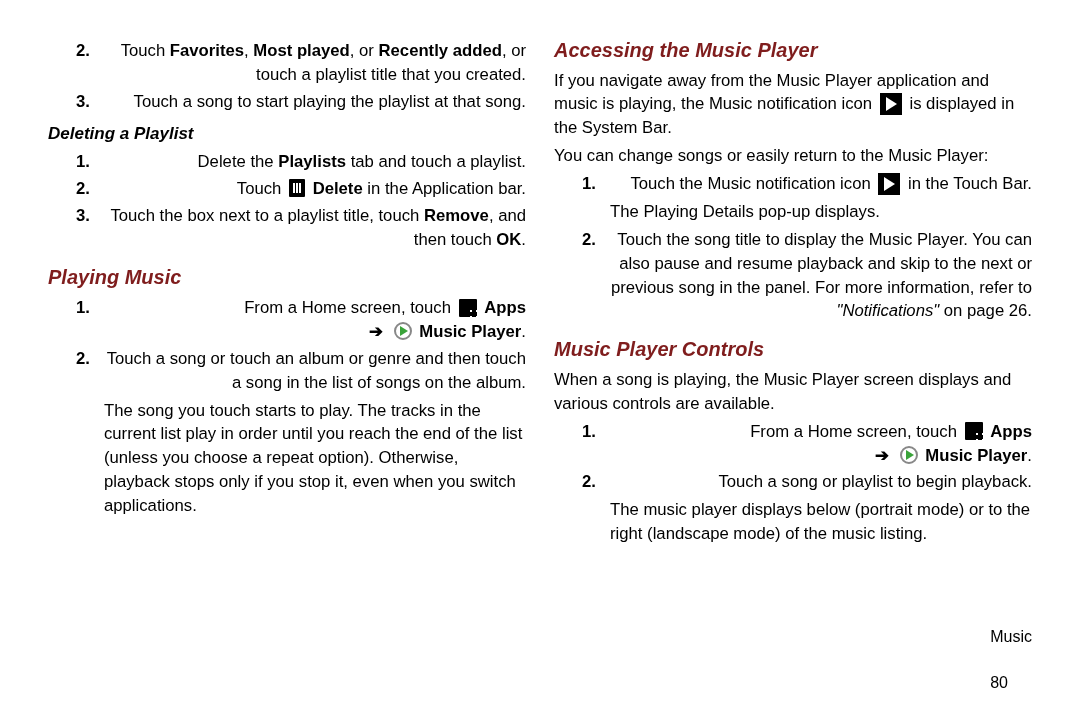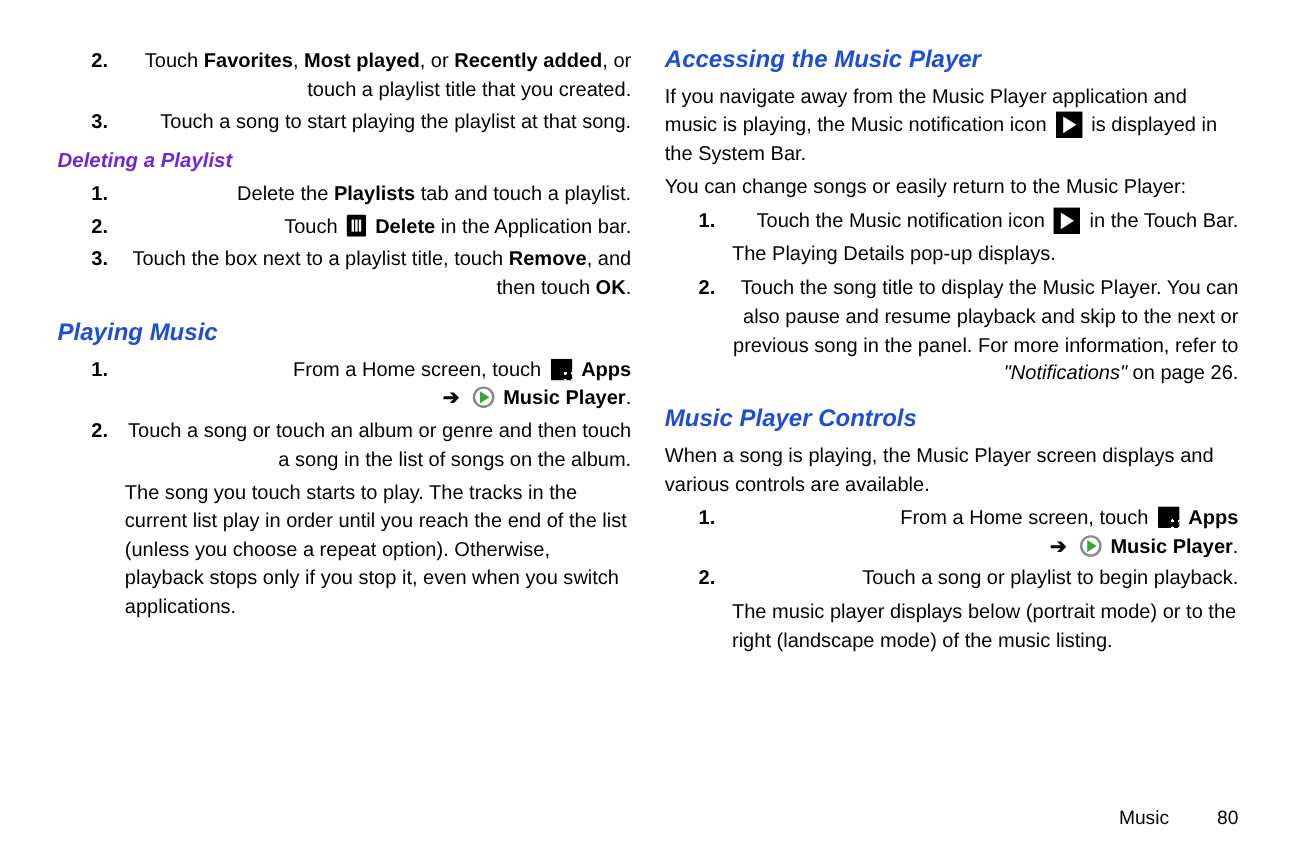--- a/index.html
+++ b/index.html
@@ -20,29 +20,29 @@
   }
   .col {
     flex: 1;
     font-size: 16.7px;
     line-height: 1.43;
   }
   .h-sub {
     font-family: Arial, Helvetica, sans-serif;
     font-weight: 700;
     font-style: italic;
-    color: #6d28d9;
+    color: #000000;
     font-size: 17px;
     margin: 8px 0 4px 0;
   }
   .h-sec {
     font-family: Arial, Helvetica, sans-serif;
     font-weight: 700;
     font-style: italic;
-    color: #1d4ed8;
+    color: #7f1d1d;
     font-size: 20px;
     margin: 12px 0 4px 0;
   }
   ol { margin: 2px 0; padding-left: 0; list-style: none; }
   li.step {
     display: flex;
     gap: 14px;
     margin: 3px 0 3px 24px;
   }
   li.step .num { font-weight: 700; min-width: 18px; text-align: right; }
@@ -51,21 +51,22 @@
   p.plain  { margin: 4px 0; }
   p.intro  { margin: 4px 0 4px 16px; }
   .b { font-weight: 700; }
   .it { font-style: italic; }
   .footer {
     position: absolute;
     right: 48px;
     bottom: 28px;
     font-size: 16px;
     display: flex;
-    gap: 40px;
+    gap: 28px;
+    flex-direction: column;
   }
   
   .icon {
     display: inline-block;
     vertical-align: middle;
     position: relative;
     top: -1px;
   }
   .apps-icon {
     width: 18px; height: 18px;

